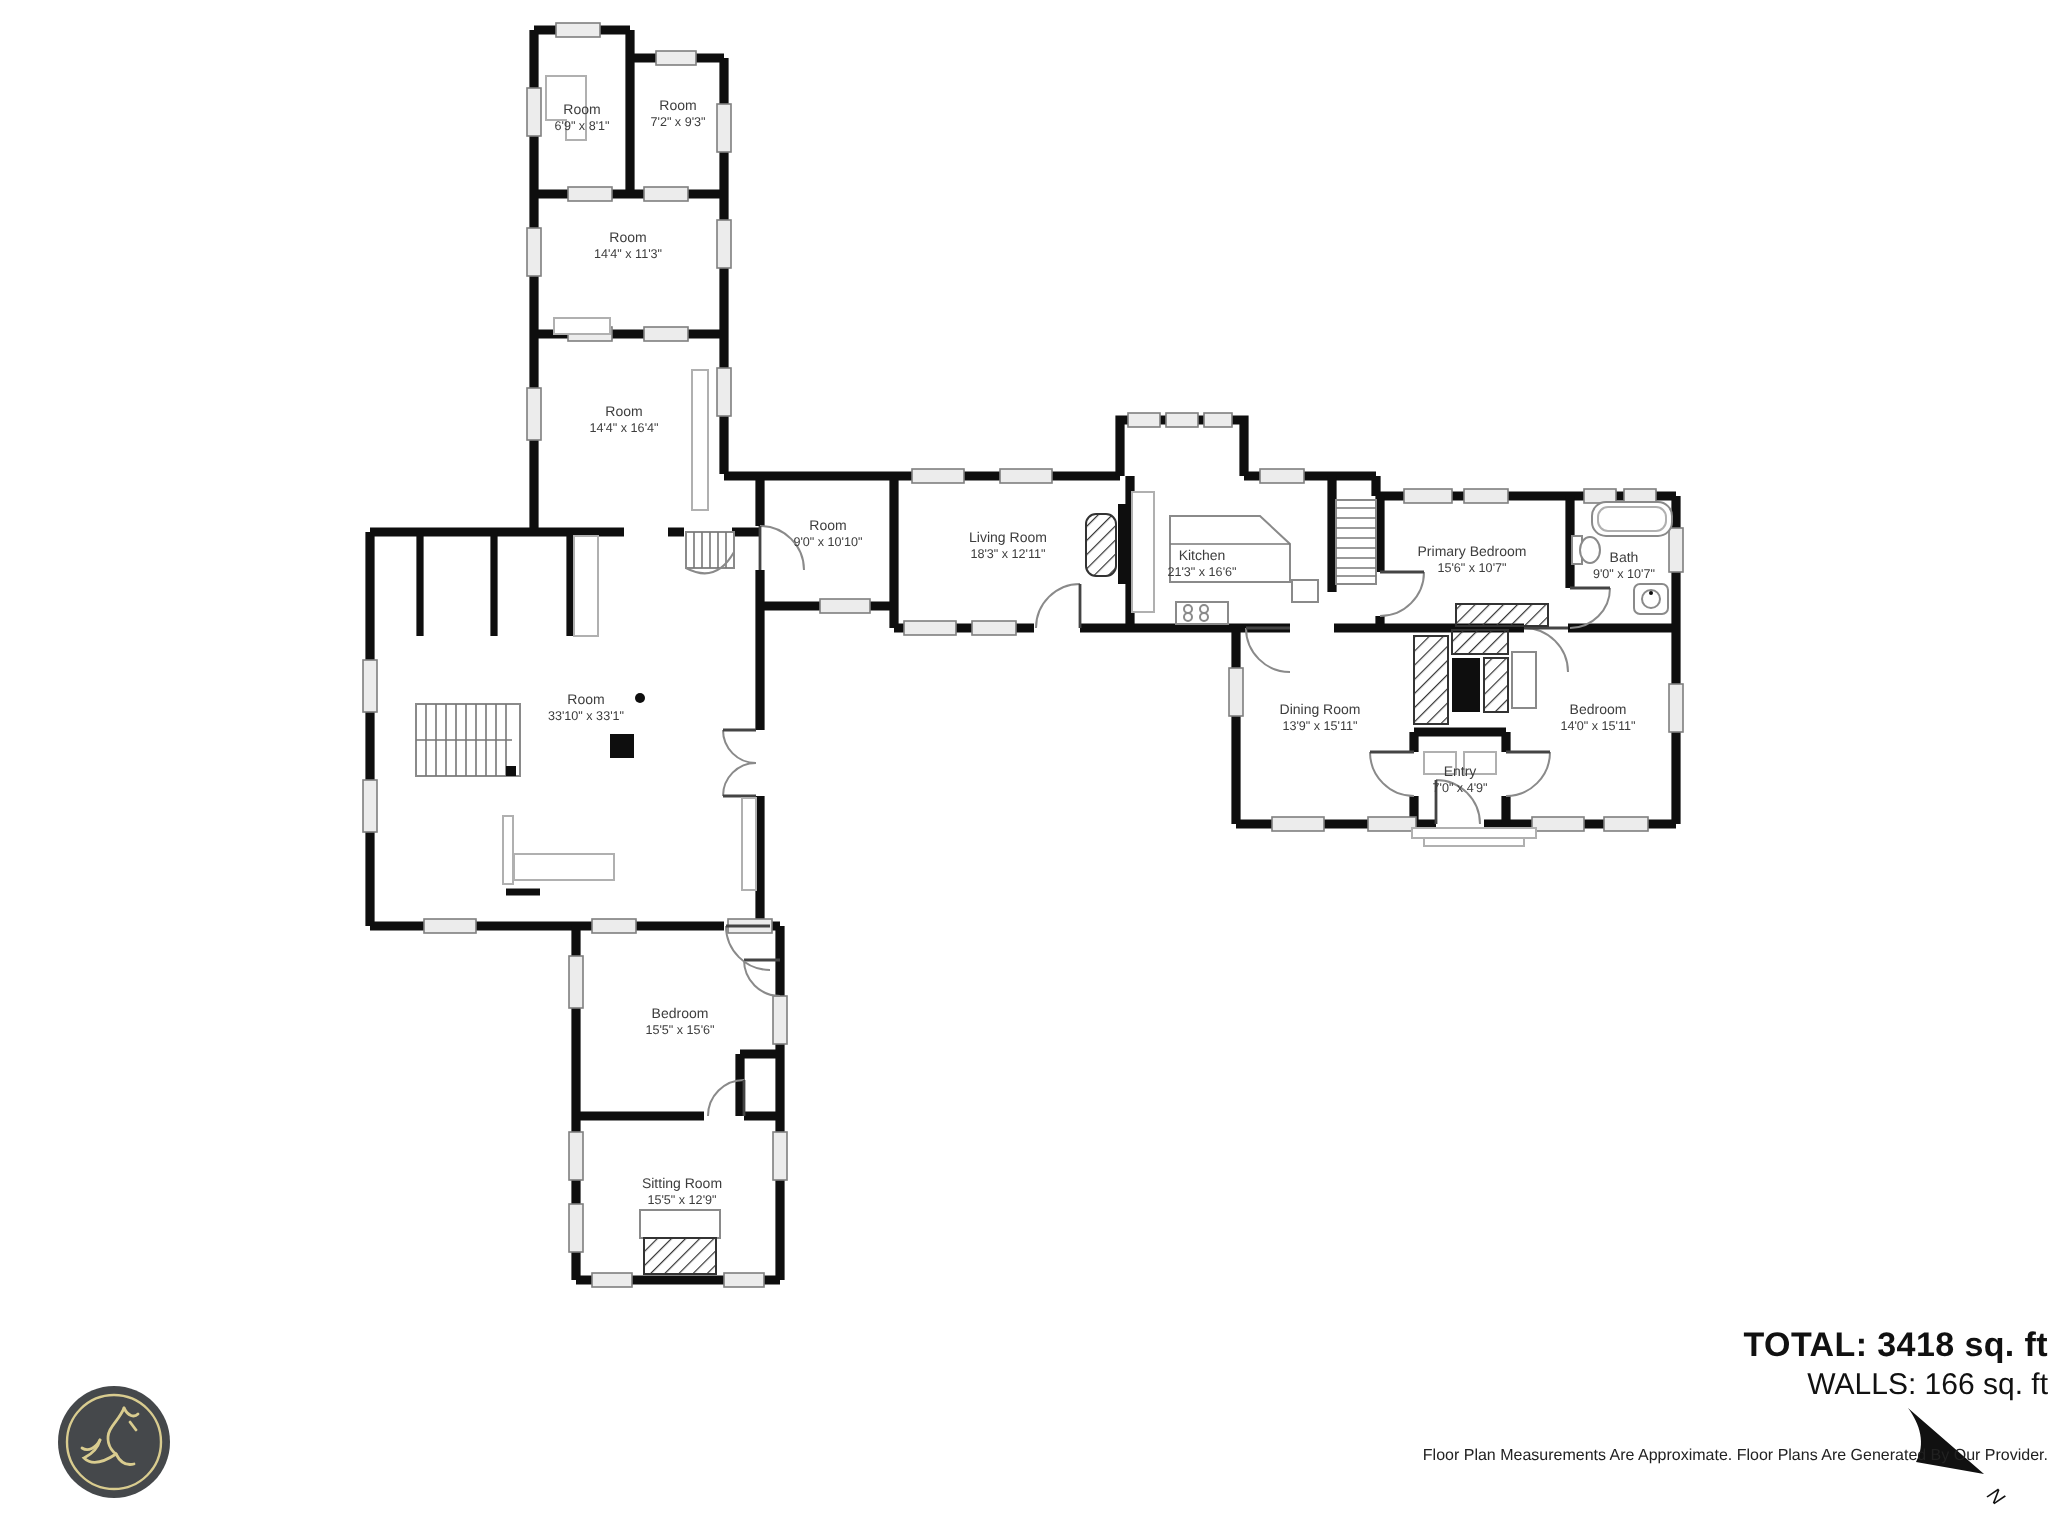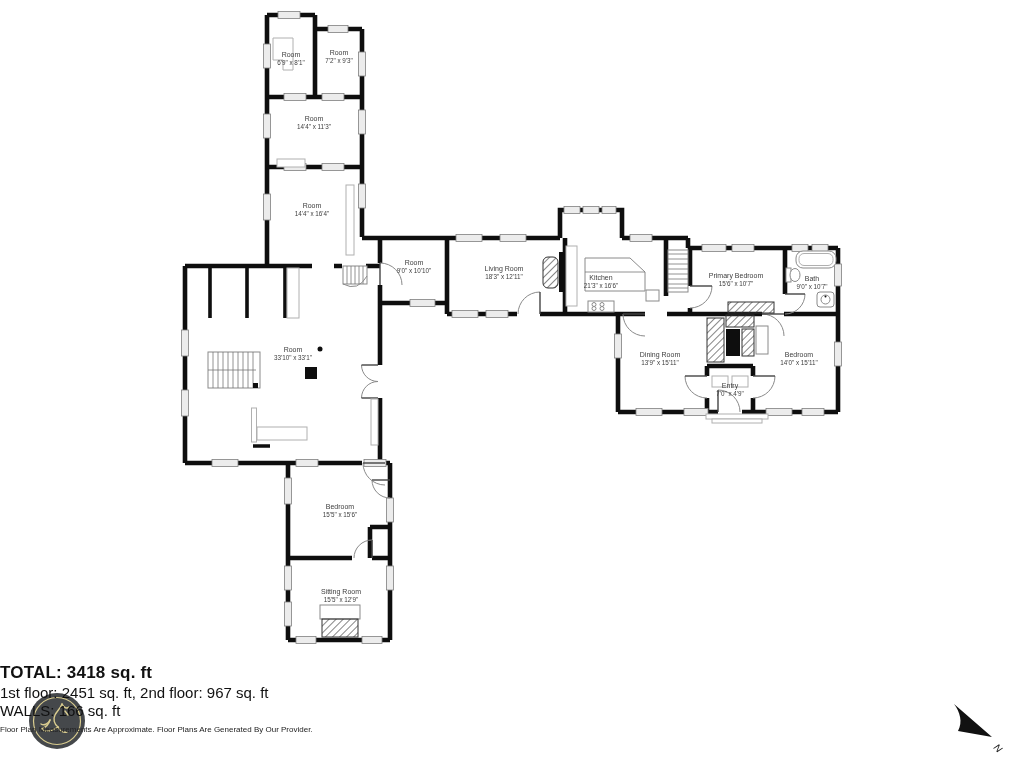--- a/index.html
+++ b/index.html
@@ -1,22 +1,22 @@
 <!DOCTYPE html>
 <html><head>
 <meta charset="utf-8">
 <style>
   html,body{margin:0;padding:0;background:#ffffff;}
   .canvas{position:relative;width:1024px;height:768px;background:#ffffff;overflow:hidden;
           font-family:"Liberation Sans",sans-serif;}
   .plan-svg{position:absolute;left:0;top:0;}
-  .summary{position:absolute;left:0;right:0;top:663px;text-align:left;color:#111;}
+  .summary{position:absolute;left:0;right:0;top:663px;text-align:right;color:#111;padding-left:26px;}
   .summary .total{font-size:17px;font-weight:bold;letter-spacing:.2px;}
   .summary .line{font-size:15px;margin-top:1px;}
-  .summary .disclaimer{font-size:8px;margin-top:6px;color:#222;}
+  .summary .disclaimer{font-size:8px;margin-top:22px;color:#222;}
   
   .w{stroke:#0e0e0e;stroke-width:4.6;fill:none;}
   .ws{stroke:#0e0e0e;stroke-width:3.6;fill:none;}
   .win{fill:#ececec;stroke:#7f7f7f;stroke-width:.8;}
   .door{stroke:#8a8a8a;stroke-width:1;fill:none;}
   .leaf{stroke:#444;stroke-width:1.4;}
   .fx{stroke:#8a8a8a;stroke-width:1;fill:#ffffff;}
   .fxl{stroke:#b0b0b0;stroke-width:1;fill:#ffffff;}
   .tread{stroke:#777;stroke-width:.8;}
   .hatch{fill:url(#hatch45);stroke:#333;stroke-width:1;}
@@ -264,18 +264,17 @@
   </g>
 
   <g>
     <path d="M954,704 L992,737 L958,731 C963,722 960,712 954,704 Z" fill="#111"></path>
     <text class="north-n" x="993" y="748" transform="rotate(45 993 748)">N</text>
   </g>
 </svg>
 
   <div class="summary">
     <div class="total">TOTAL: 3418 sq. ft</div>
-    <div class="line">1st floor: 2451 sq. ft, 2nd floor: 967 sq. ft</div>
     <div class="line">WALLS: 166 sq. ft</div>
     <div class="disclaimer">Floor Plan Measurements Are Approximate. Floor Plans Are Generated By Our Provider.</div>
   </div>
 
 </div>
 
 </body></html>

